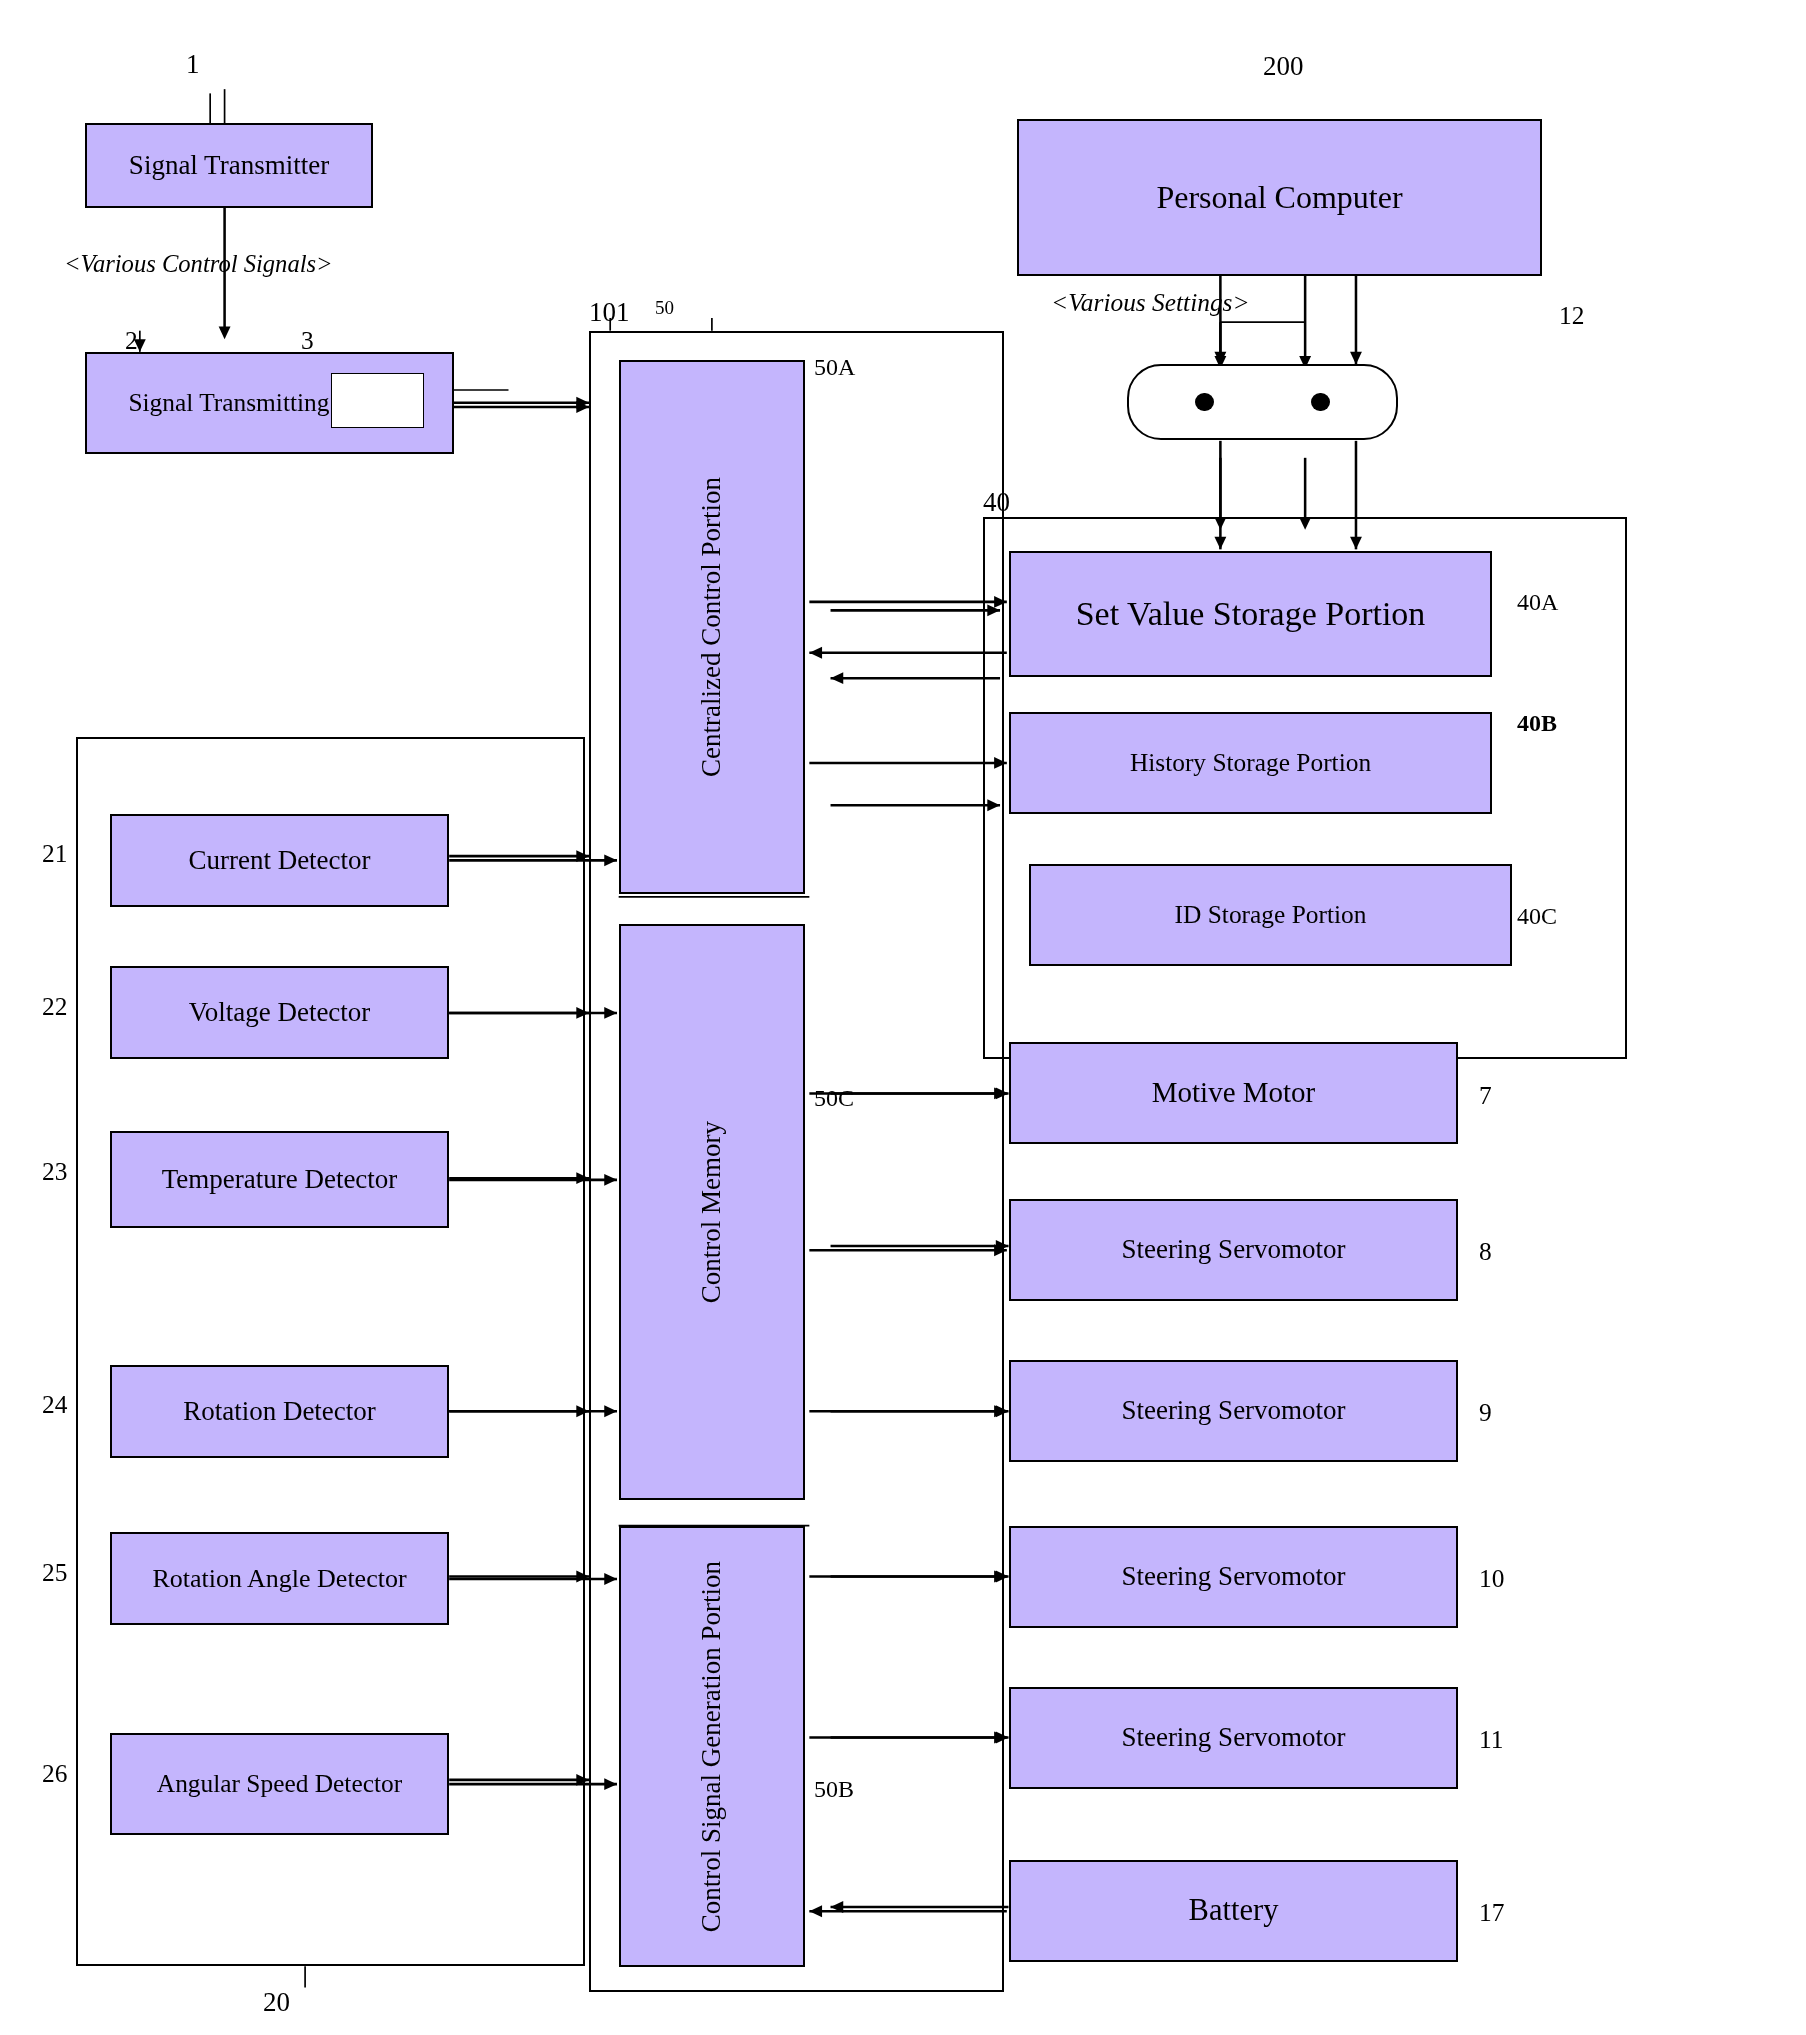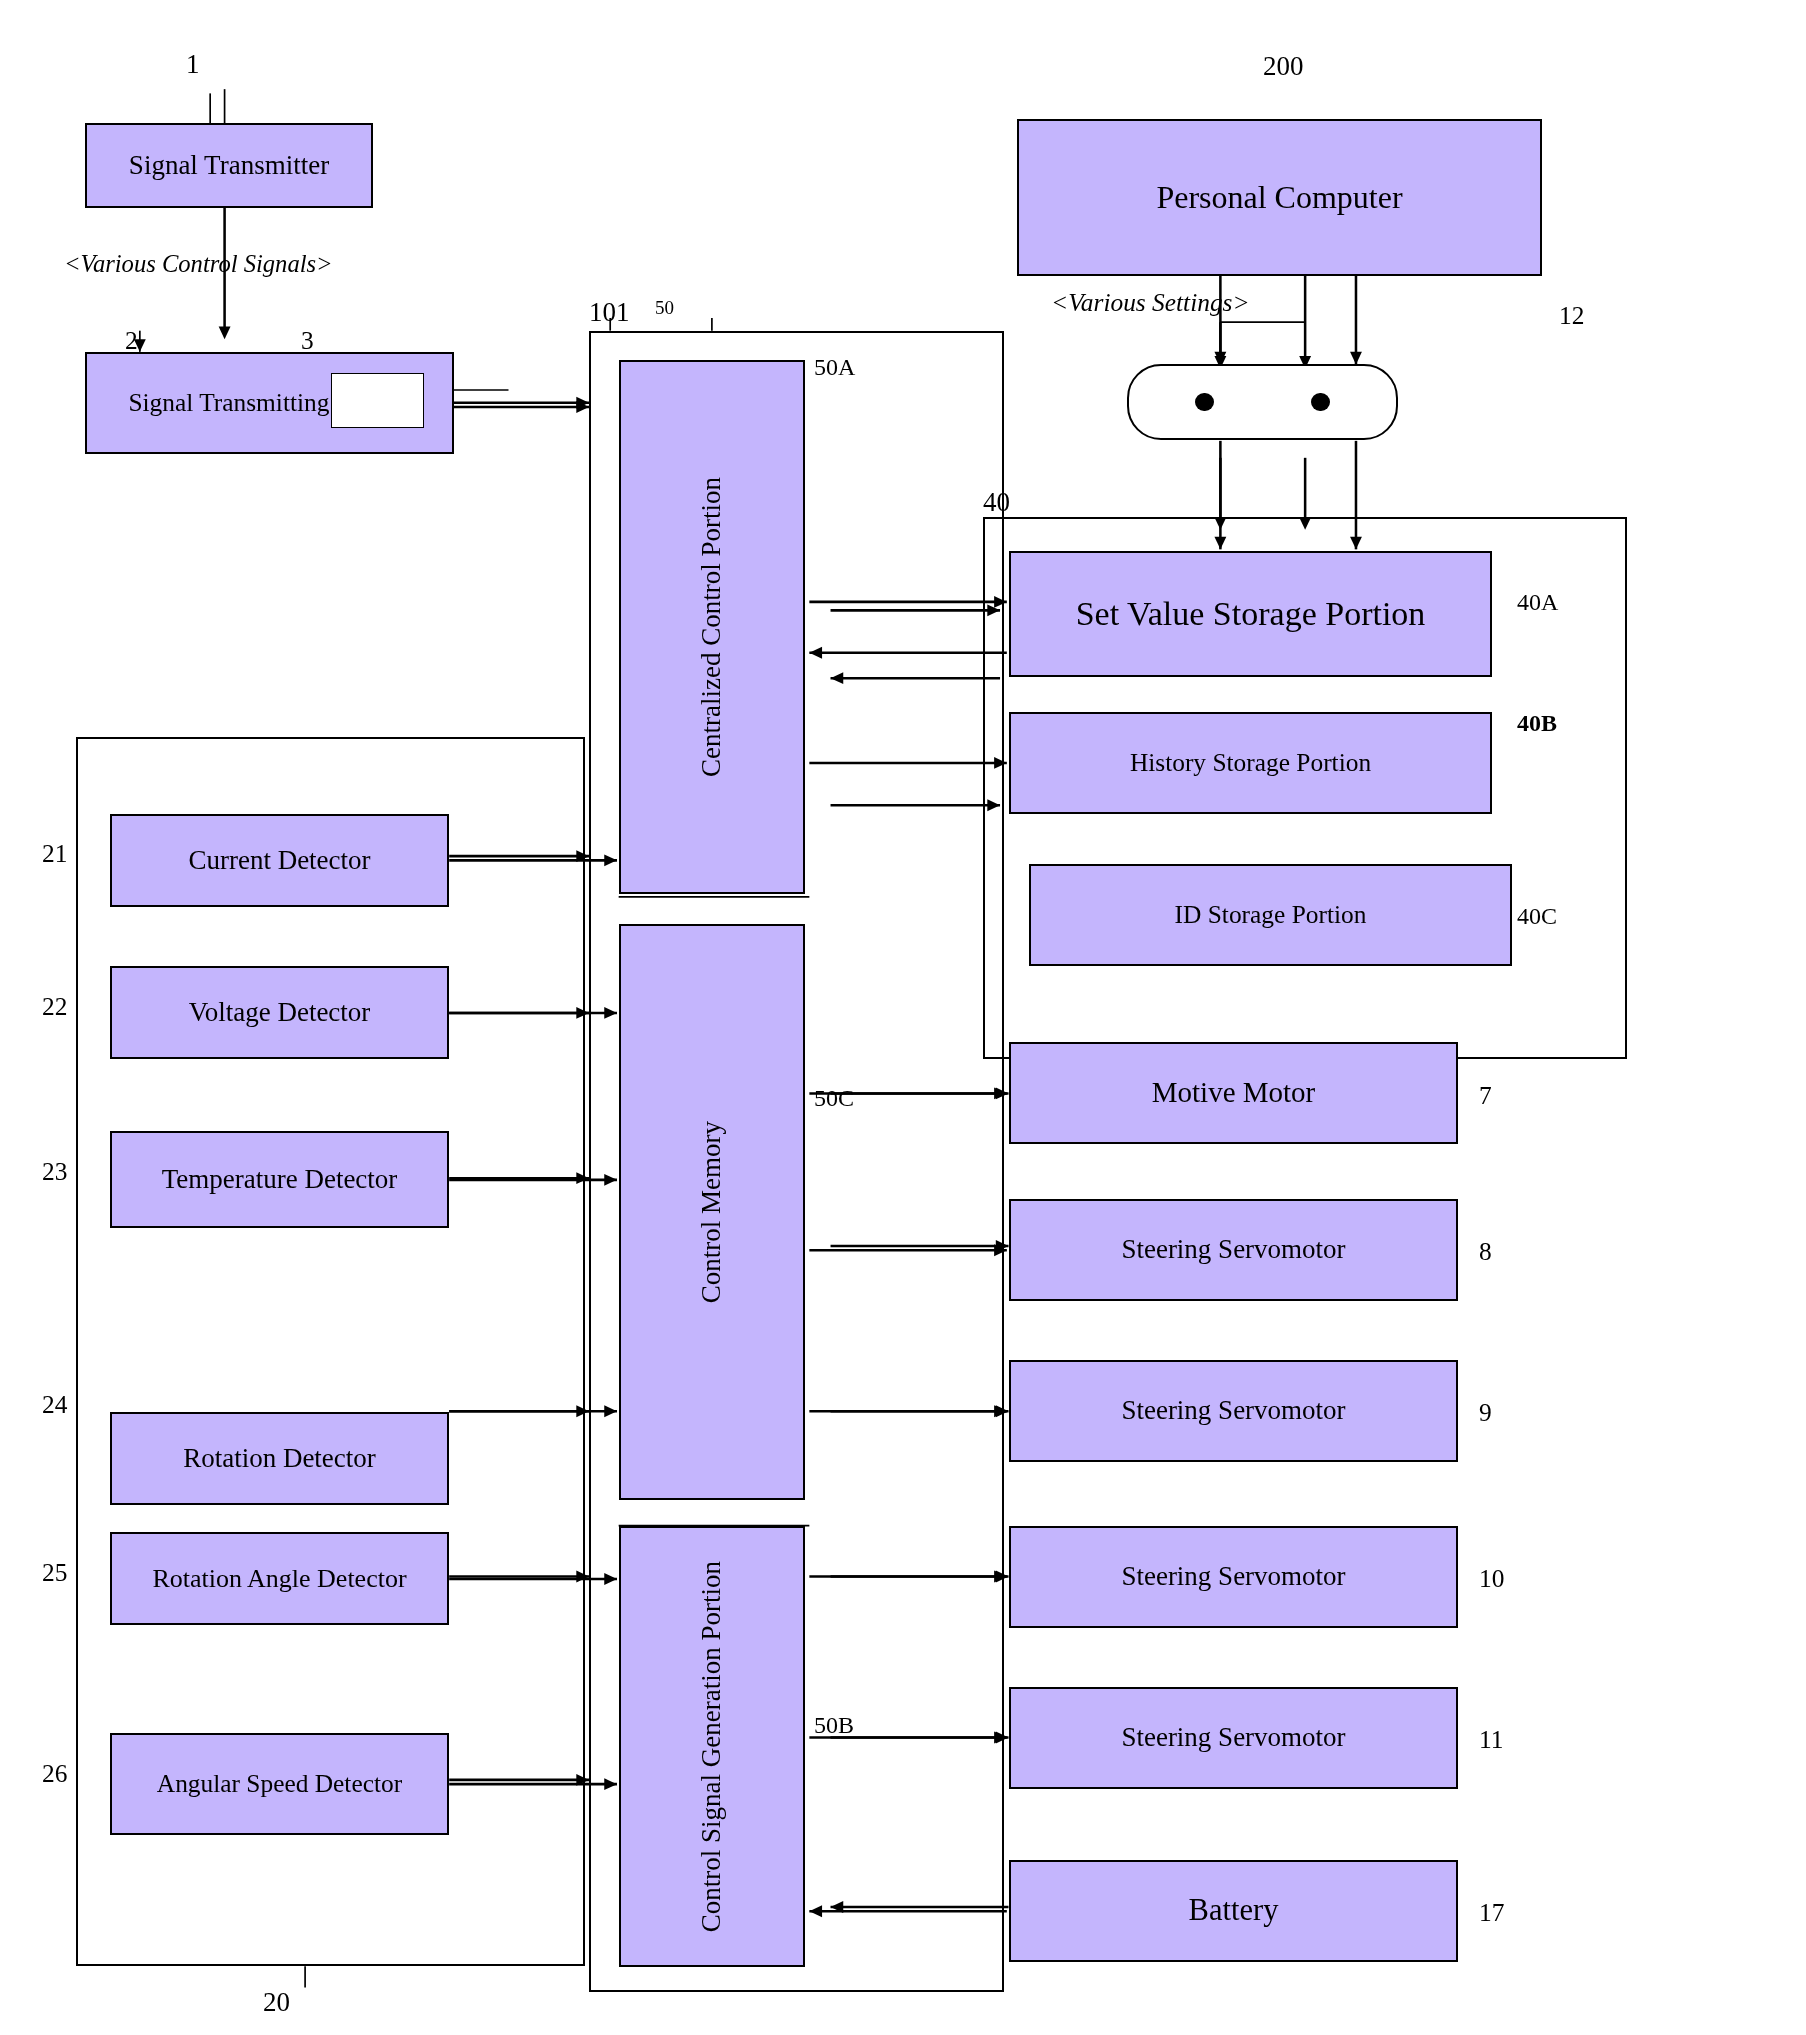--- a/index.html
+++ b/index.html
@@ -246,21 +246,21 @@
   
   <div class="block" style="left:619px; top:924px; width:186px; height:576px; font-size:25.4px;">
     <span class="rotated-text">Control Memory</span>
   </div>
   <div class="label" style="left:814px; top:1085px; font-size:24px;">50C</div>
 
   
   <div class="block" style="left:619px; top:1526px; width:186px; height:441px; font-size:24px;">
     <span class="rotated-text">Control Signal Generation Portion</span>
   </div>
-  <div class="label" style="left:814px; top:1712px; font-size:24px;">50B</div>
+  <div class="label" style="left:814px; top:1776px; font-size:24px;">50B</div>
 
   
   <div class="large-outer-box" style="left:76px; top:737px; width:509px; height:1229px;">
   </div>
   <div class="label" style="left:263px; top:1987px; font-size:27px;">20</div>
 
   
   <div class="label" style="left:42px; top:839px; font-size:25.4px;">21</div>
   <div class="block" style="left:110px; top:814px; width:339px; height:93px; font-size:27px;">
     <span>Current Detector</span>
@@ -273,21 +273,21 @@
   </div>
 
   
   <div class="label" style="left:42px; top:1157px; font-size:25.4px;">23</div>
   <div class="block" style="left:110px; top:1131px; width:339px; height:97px; font-size:27px;">
     <span>Temperature Detector</span>
   </div>
 
   
   <div class="label" style="left:42px; top:1390px; font-size:25.4px;">24</div>
-  <div class="block" style="left:110px; top:1365px; width:339px; height:93px; font-size:27px;margin-top:47px;">
+  <div class="block" style="left:110px; top:1365px; width:339px; height:93px; font-size:27px;">
     <span>Rotation Detector</span>
   </div>
 
   
   <div class="label" style="left:42px; top:1558px; font-size:25.4px;">25</div>
   <div class="block" style="left:110px; top:1532px; width:339px; height:93px; font-size:26px;">
     <span>Rotation Angle Detector</span>
   </div>
 
   

